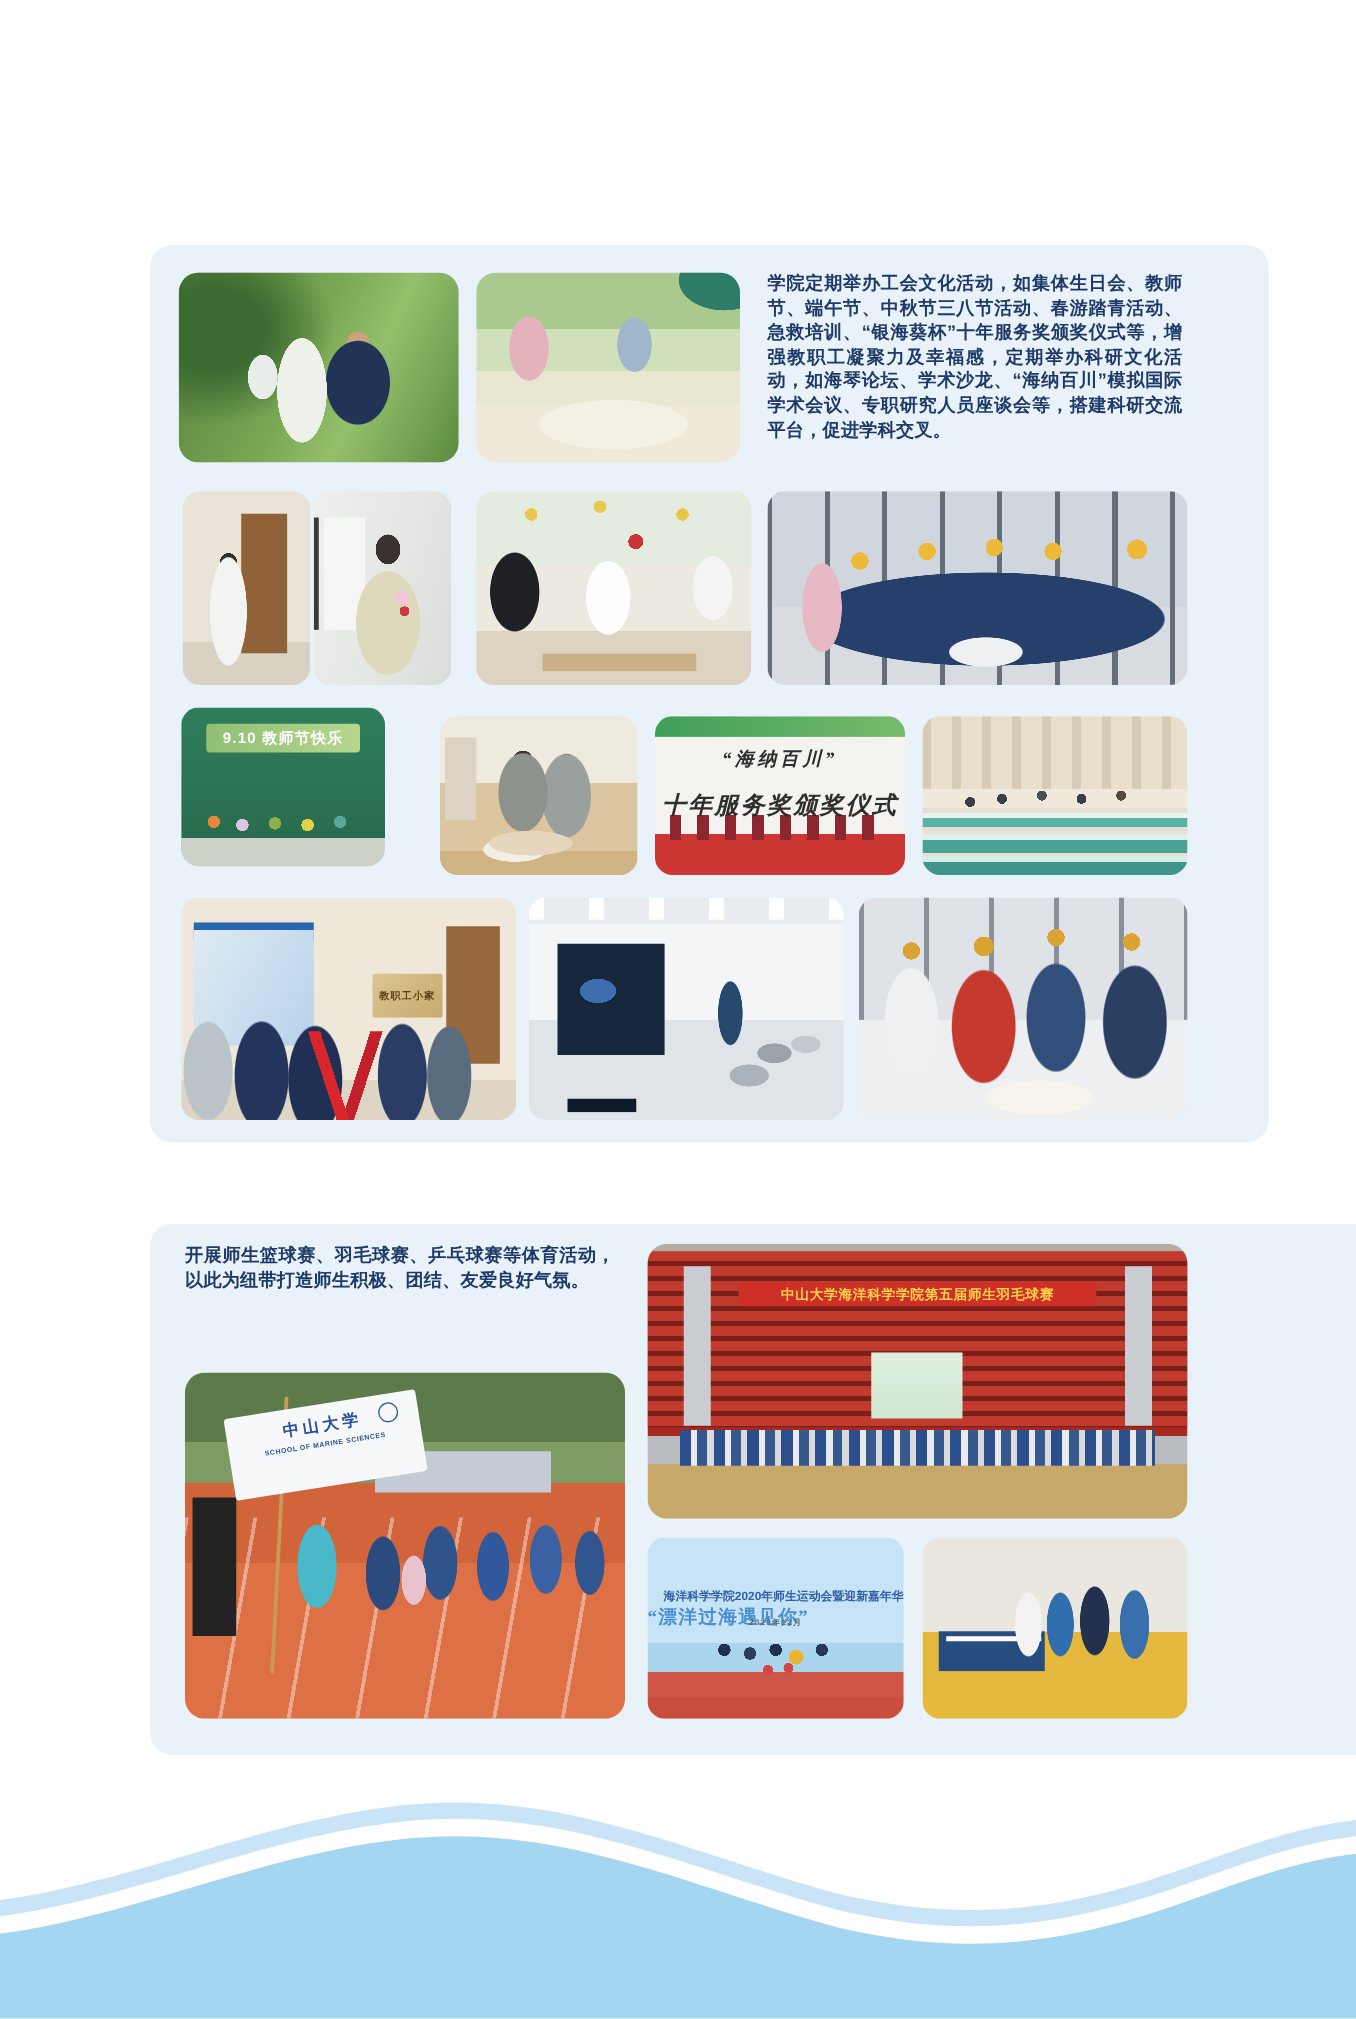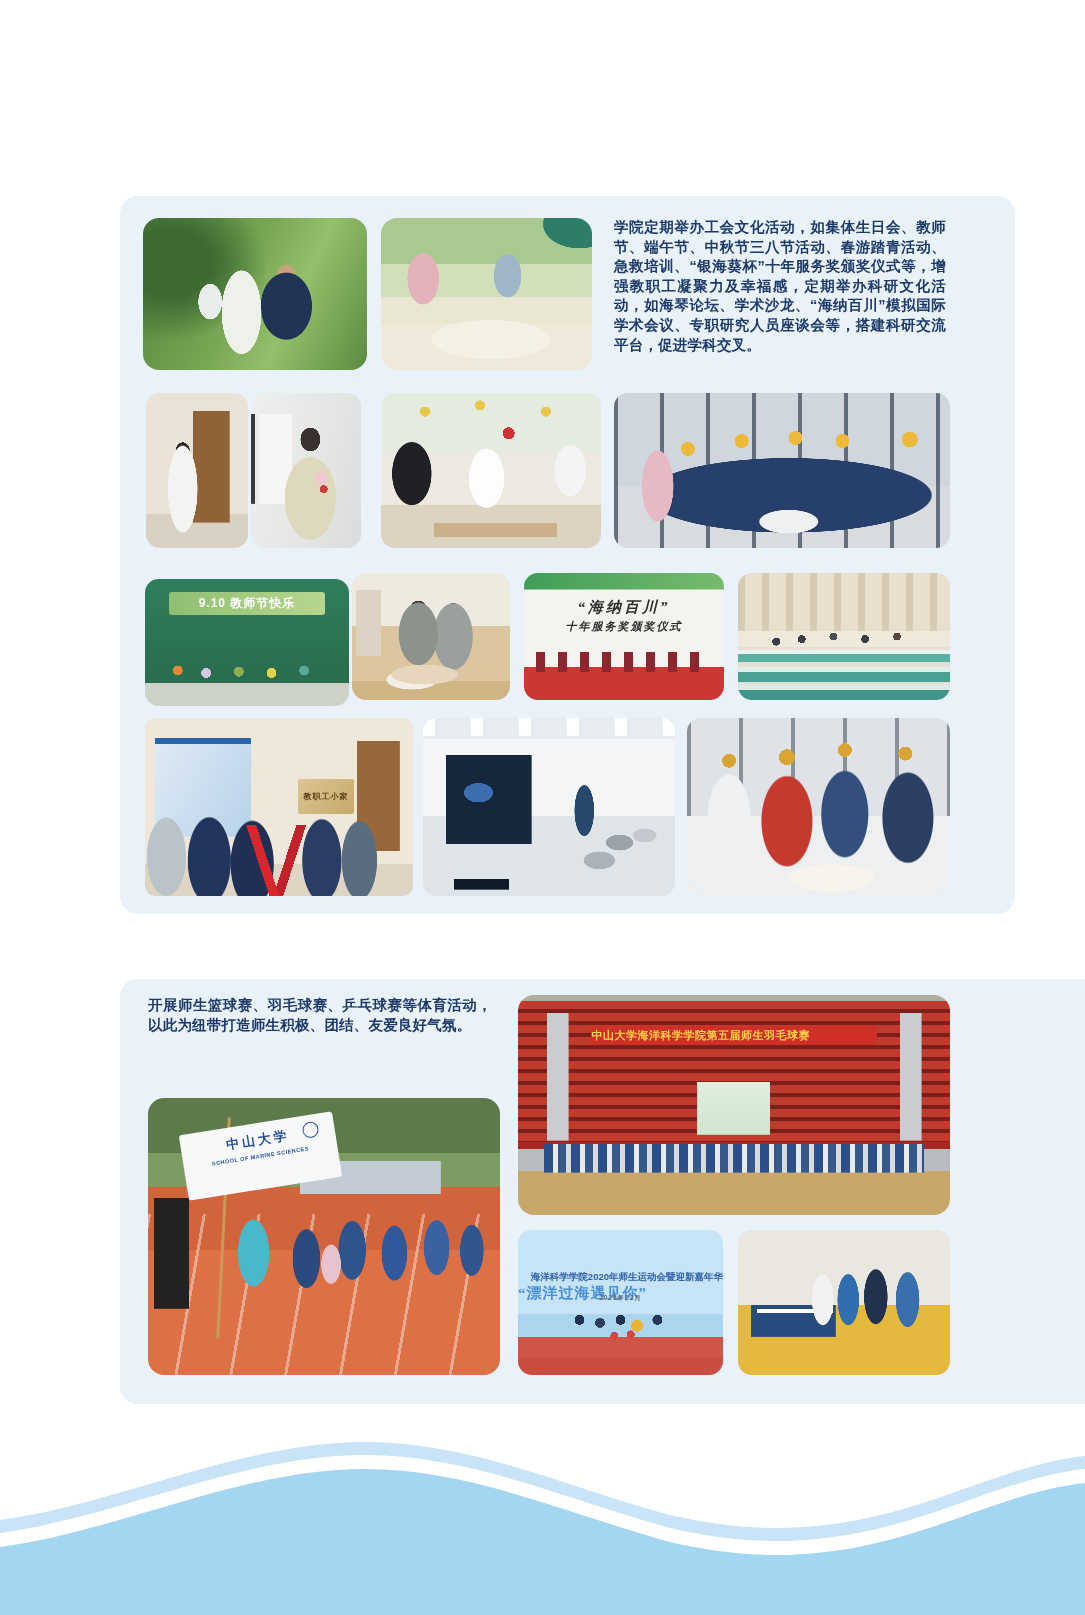--- a/index.html
+++ b/index.html
@@ -57,21 +57,21 @@
     radial-gradient(circle 7px at 22% 36%, #edb93a 98%, transparent),
     radial-gradient(circle 7px at 38% 31%, #edb93a 98%, transparent),
     radial-gradient(circle 7px at 54% 29%, #edb93a 98%, transparent),
     radial-gradient(circle 7px at 68% 31%, #edb93a 98%, transparent),
     radial-gradient(circle 8px at 88% 30%, #edb93a 98%, transparent),
     radial-gradient(16px 36px at 13% 60%, #e7b9c4 97%, transparent),
     radial-gradient(30px 12px at 52% 83%, #eef0f2 96%, transparent),
     radial-gradient(ellipse 46% 26% at 52% 66%, #27406b 92%, rgba(39,64,107,0) 93%),
     repeating-linear-gradient(90deg, rgba(72,84,98,.8) 0 4px, transparent 4px 46px),
     linear-gradient(180deg,#cfd6dd 0 60%,#d8dbdf 60%);}
-  #photo-teachers-day{left:25px;top:383px;width:204px;height:127px;background:
+  #photo-teachers-day{left:25px;top:370px;width:163px;height:127px;background:
     radial-gradient(circle 5px at 16% 72%, #e2893a 98%, transparent),
     radial-gradient(circle 5px at 30% 74%, #d8c6e2 98%, transparent),
     radial-gradient(circle 5px at 46% 73%, #8fae4e 98%, transparent),
     radial-gradient(circle 5px at 62% 74%, #e2d24a 98%, transparent),
     radial-gradient(circle 5px at 78% 72%, #58a89a 98%, transparent),
     linear-gradient(0deg,#cdd2c9 0 18%, transparent 18%),
     linear-gradient(180deg,#2f7e5b,#28684c);}
   #photo-cpr{left:232px;top:377px;width:158px;height:127px;background:
     radial-gradient(34px 10px at 46% 80%, #e6d6bd 96%, transparent),
     radial-gradient(26px 10px at 38% 84%, #f3eee6 96%, transparent),
@@ -98,21 +98,21 @@
     linear-gradient(180deg,#e9dfcd 0 46%,#efe9dc 46% 58%,#e6e0d4 58%);}
   #photo-unveiling{left:25px;top:522px;width:268px;height:178px;background:
     radial-gradient(20px 40px at 8% 78%, #b9c3c8 96%, transparent),
     radial-gradient(22px 44px at 24% 80%, #23355c 96%, transparent),
     radial-gradient(22px 44px at 40% 82%, #1f3054 96%, transparent),
     radial-gradient(20px 42px at 66% 80%, #2a3d64 96%, transparent),
     radial-gradient(18px 40px at 80% 80%, #5a6d7e 96%, transparent),
     linear-gradient(120deg,#dfeaf4,#b7d2ea) 6% 30%/36% 52% no-repeat,
     linear-gradient(#2866ae,#2866ae) 6% 12%/36% 8% no-repeat,
     linear-gradient(#96683c,#96683c) 94% 34%/16% 62% no-repeat,
-    linear-gradient(180deg,#eee7da 0 82%,#ded5c5 82%); border-radius: 10px;}
+    linear-gradient(180deg,#eee7da 0 82%,#ded5c5 82%);}
   #photo-screen-talk{left:303px;top:522px;width:252px;height:178px;background:
     radial-gradient(10px 26px at 64% 52%, #27496e 96%, transparent),
     radial-gradient(14px 8px at 78% 70%, #9aa2aa 96%, transparent),
     radial-gradient(12px 7px at 88% 66%, #c3c9cf 96%, transparent),
     radial-gradient(16px 9px at 70% 80%, #aab2ba 96%, transparent),
     radial-gradient(24px 16px at 22% 42%, #3d6fb0 60%, rgba(61,111,176,0) 61%),
     linear-gradient(#16273c,#16273c) 14% 42%/34% 50% no-repeat,
     linear-gradient(#0e1a28,#0e1a28) 16% 96%/22% 6% no-repeat,
     repeating-linear-gradient(90deg,#ffffff 0 12px, rgba(255,255,255,0) 12px 48px) 0 0/100% 10% no-repeat,
     linear-gradient(180deg,#e8ecf0 0 12%,#f3f5f7 12% 55%,#dfe4e8 55%);}
@@ -169,28 +169,28 @@
     linear-gradient(#274d7e,#274d7e) 10% 66%/40% 22% no-repeat,
     linear-gradient(180deg,#eae7e1 0 52%,#e5b83e 52% 100%);}
 
   
   .td-banner{position:absolute;left:12%;top:10%;width:76%;padding:3px 0;text-align:center;
     background:linear-gradient(90deg,#8fbf72,#b7d690);color:#fff;font-weight:700;
     font-size:12px;border-radius:3px;letter-spacing:1px;}
   .award-text{position:absolute;left:0;top:20%;width:100%;text-align:center;color:#2e2e2e;
     font-family:"Liberation Serif",serif;font-style:italic;}
   .award-line1{font-size:15px;font-weight:700;letter-spacing:3px;}
-  .award-line2{font-size:11px;font-weight:700;letter-spacing:2px;margin-top:2px;}
+  .award-line2{font-size:19px;font-weight:700;letter-spacing:2px;margin-top:14px;}
   .plaque{position:absolute;left:57%;top:34%;width:21%;height:20%;border-radius:2px;
     background:linear-gradient(135deg,#dcc694,#c6a96c);color:#5d4016;font-size:8px;
     font-weight:700;letter-spacing:1px;display:flex;align-items:center;justify-content:center;}
   .ribbon{position:absolute;left:36%;bottom:0;width:26%;height:40%;background:
     linear-gradient(72deg, transparent 46%, #d8262c 46% 62%, transparent 62%) 0 0/55% 100% no-repeat,
     linear-gradient(-72deg, transparent 46%, #c2202a 46% 62%, transparent 62%) 100% 0/55% 100% no-repeat;}
-  .bad-banner{position:absolute;left:17%;top:14%;width:66%;padding:2px 0;text-align:left;
+  .bad-banner{position:absolute;left:17%;top:14%;width:66%;padding:2px 0;text-align:center;
     background:#ce2f27;color:#ffd24a;font-size:11px;font-weight:700;border-radius:2px;
     letter-spacing:.5px;}
   .flagpole{position:absolute;left:21%;top:7%;width:3px;height:80%;background:#c89a58;
     transform:rotate(3deg);border-radius:2px;}
   .flag{position:absolute;left:10%;top:9%;width:44%;height:24%;background:#f6f8fa;
     border-radius:3px;transform:rotate(-9deg);color:#2a4f9b;text-align:center;
     padding-top:8px;box-sizing:border-box;}
   .flag-title{font-size:13px;font-weight:700;letter-spacing:3px;}
   .flag-sub{font-size:5.5px;letter-spacing:.5px;margin-top:4px;font-weight:700;}
   .flag-logo{position:absolute;right:10%;top:10%;width:14px;height:14px;border:1.5px solid #2a4f9b;

